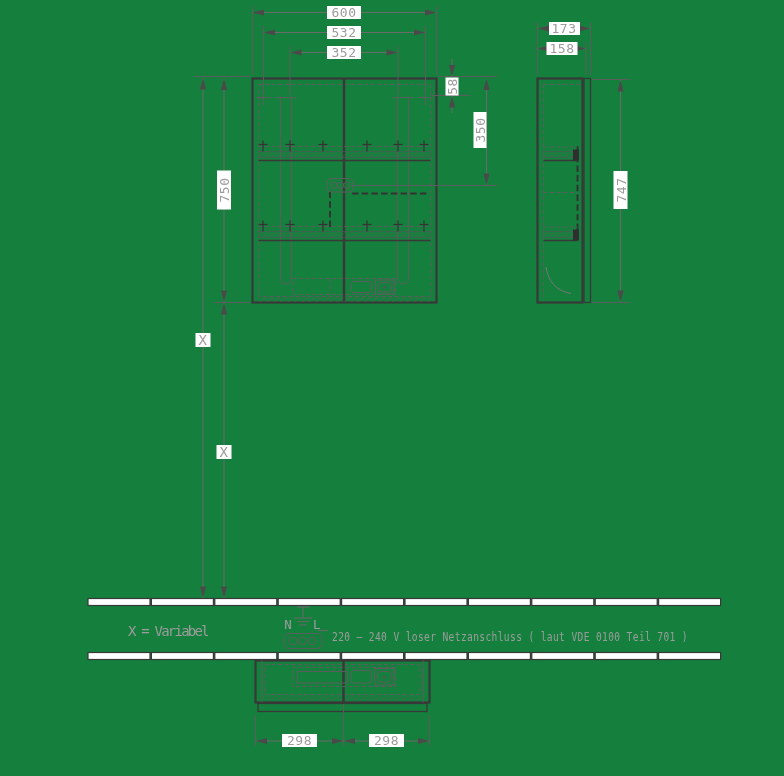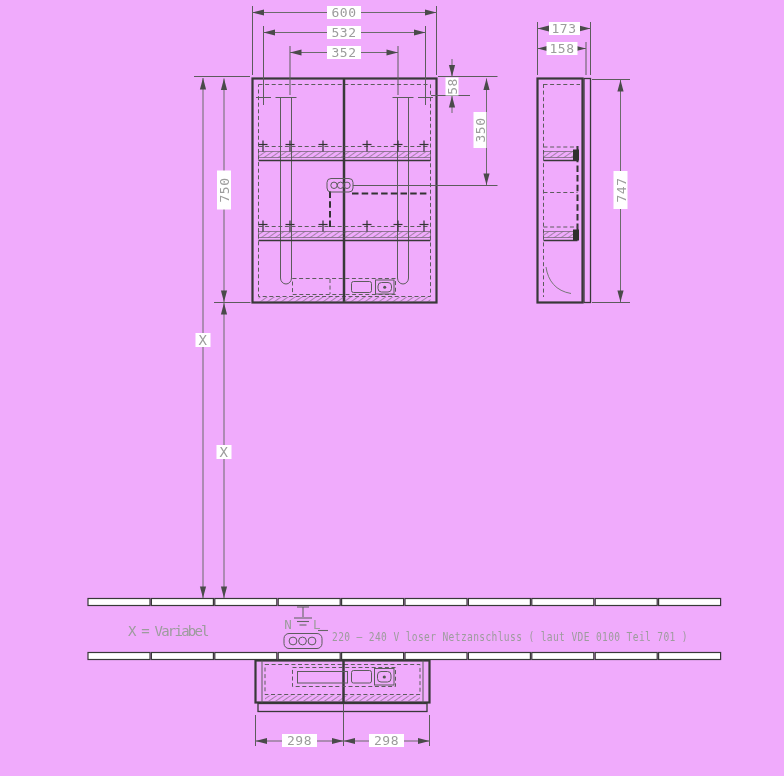--- a/index.html
+++ b/index.html
@@ -1,16 +1,16 @@
 <!DOCTYPE html>
 <html><head>
 <meta charset="utf-8">
 <style>
   html,body{margin:0;padding:0;background:#fff;}
-  #stage{position:relative;width:784px;height:776px;background:#f0abfc;overflow:hidden;}
+  #stage{position:relative;width:784px;height:776px;background:#15803d;overflow:hidden;}
   svg text{font-family:"DejaVu Sans Mono","Liberation Mono",monospace;fill:#9c9c9c;}
   .t13{font-size:13px;letter-spacing:.5px;}
   .t12{font-size:12.5px;letter-spacing:.3px;}
   .t14{font-size:14px;letter-spacing:.5px;}
   .ln{stroke:#383838;fill:none;stroke-width:1.3;}
   .w2{stroke-width:2.2;}
   .w25{stroke-width:2.5;}
   .thin{stroke:#5c5c5c;fill:none;stroke-width:1;}
   .d{stroke-dasharray:4,2.6;}
   .hd{stroke:#333;fill:none;stroke-width:2;stroke-dasharray:6.5,3.2;}

